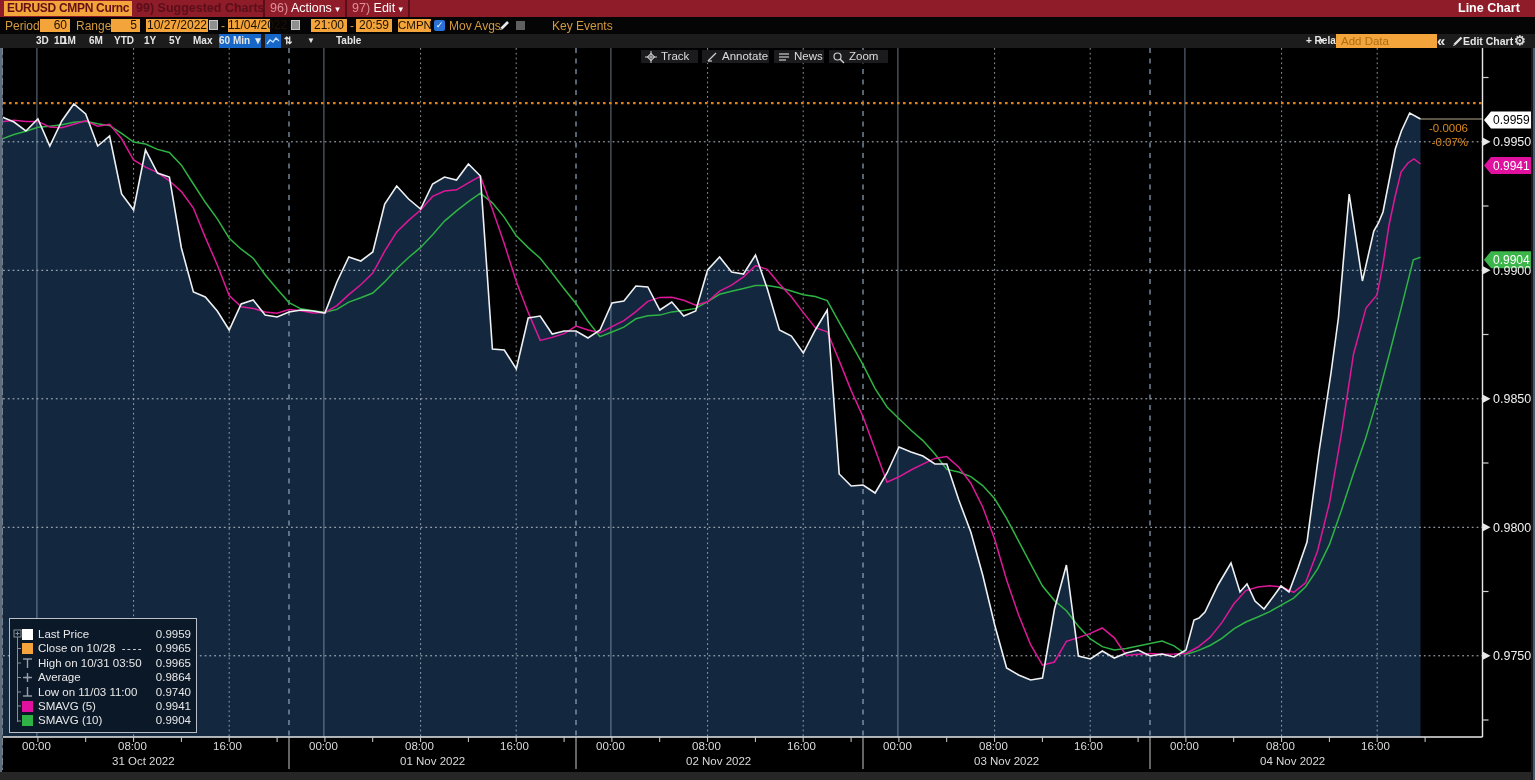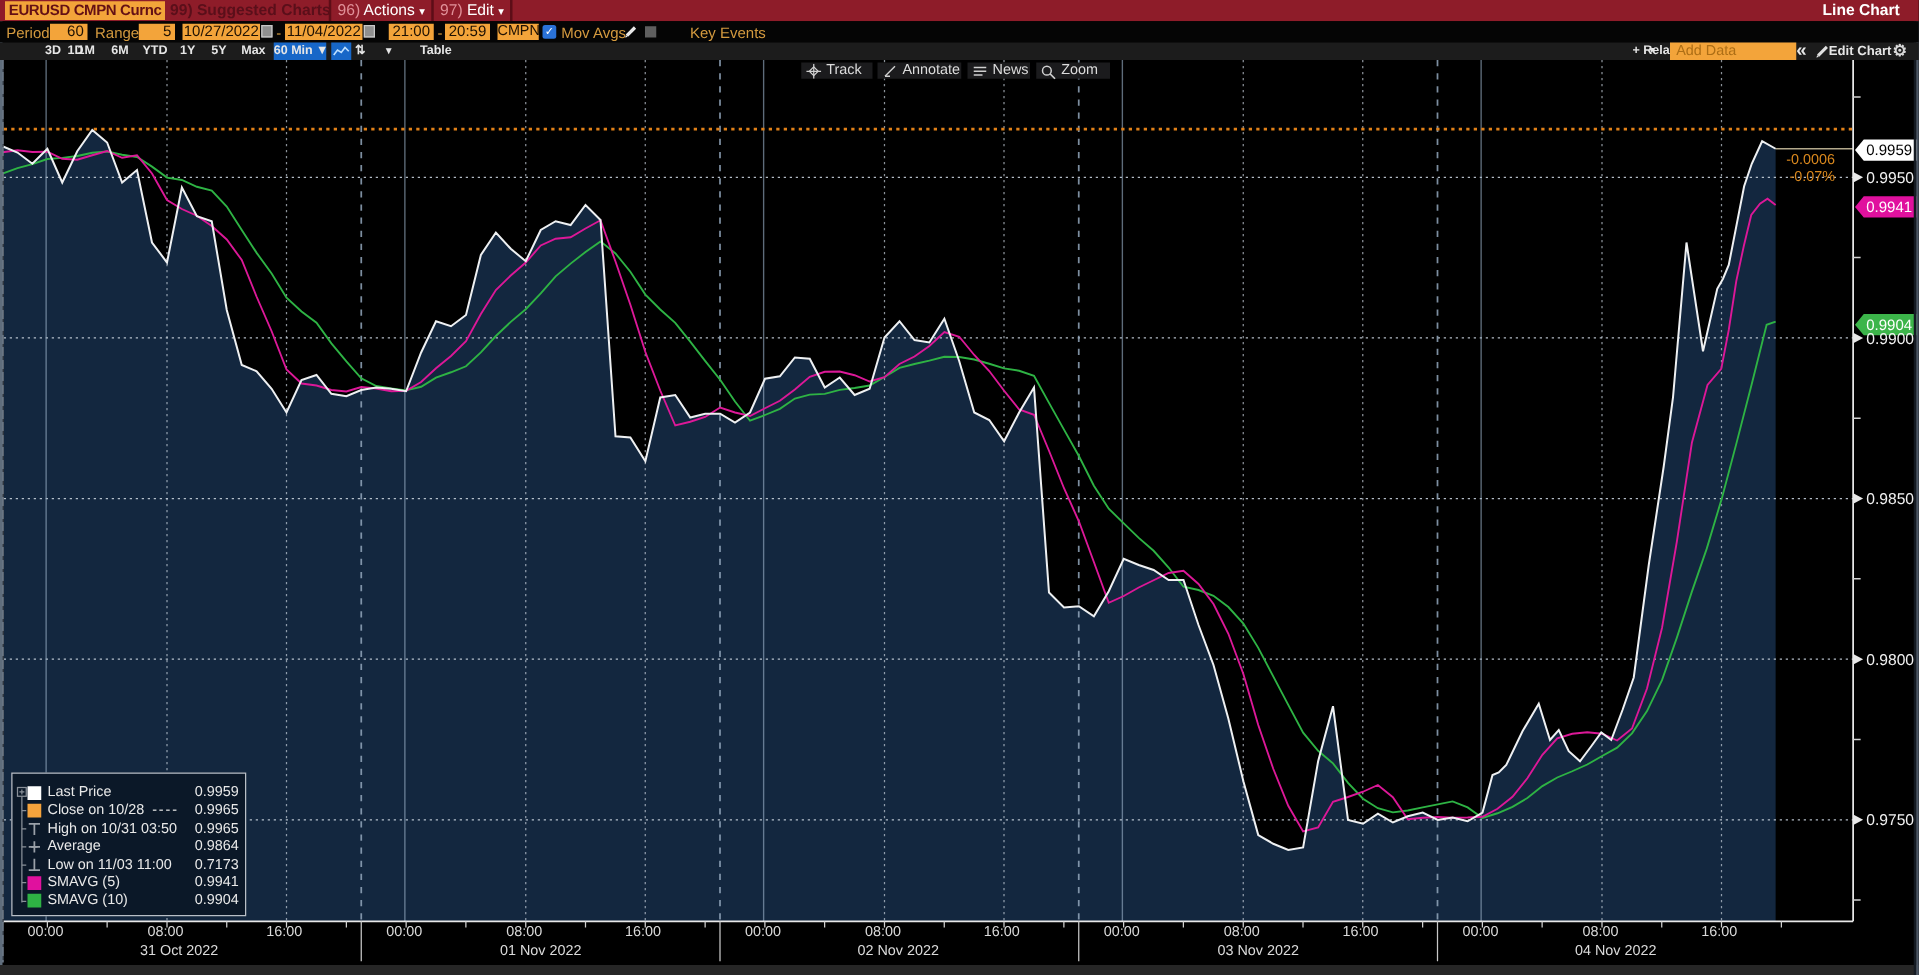--- a/index.html
+++ b/index.html
@@ -141,21 +141,21 @@
 </div>
 
 <div id="row2">
   <div class="lbl" style="left:5px;">Period</div>
   <div class="abox" style="left:40px;width:30px;text-align:right;padding-right:3px;">60</div>
   <div class="lbl" style="left:76px;">Range</div>
   <div class="abox" style="left:111px;width:29px;text-align:right;padding-right:3px;">5</div>
   <div class="abox" style="left:146px;width:62px;">10/27/2022</div>
   <div class="cal" style="left:209px;"></div>
   <div class="lbl" style="left:221px;">-</div>
-  <div class="abox" style="left:228px;width:62px;">11/04/2022</div>
+  <div class="abox" style="left:228px;width:42px;">11/04/2022</div>
   <div class="cal" style="left:291px;"></div>
   <div class="abox" style="left:311px;width:36px;">21:00</div>
   <div class="lbl" style="left:350px;">-</div>
   <div class="abox" style="left:356px;width:36px;">20:59</div>
   <div class="abox" style="left:398px;width:33px;font-size:11.5px;">CMPN</div>
   <div style="position:absolute;left:434px;top:3px;width:11px;height:11px;background:#2a72d8;border-radius:2px;color:#fff;font-size:9px;line-height:11px;text-align:center;">✓</div>
   <div class="lbl" style="left:449px;">Mov Avgs</div>
   <svg width="13" height="13" style="position:absolute;left:498px;top:2px;">
       <g>
         <polygon points="2,11 4,10.5 3,9" fill="#e8e8e8"></polygon>
@@ -258,21 +258,21 @@
   <div class="lrow" style="top:36.8px;">
       <span class="nm">High on 10/31 03:50</span>
       <span class="vl">0.9965</span>
     </div>
   <div class="lrow" style="top:51.2px;">
       <span class="nm">Average</span>
       <span class="vl">0.9864</span>
     </div>
   <div class="lrow" style="top:65.6px;">
       <span class="nm">Low on 11/03 11:00</span>
-      <span class="vl">0.7173</span>
+      <span class="vl">0.9740</span>
     </div>
   <div class="lrow" style="top:80px;">
       <span class="sq" style="background:#e0119e;"></span>
       <span class="nm">SMAVG (5)</span>
       <span class="vl">0.9941</span>
     </div>
   <div class="lrow" style="top:94.4px;">
       <span class="sq" style="background:#2eb344;"></span>
       <span class="nm">SMAVG (10)</span>
       <span class="vl">0.9904</span>

